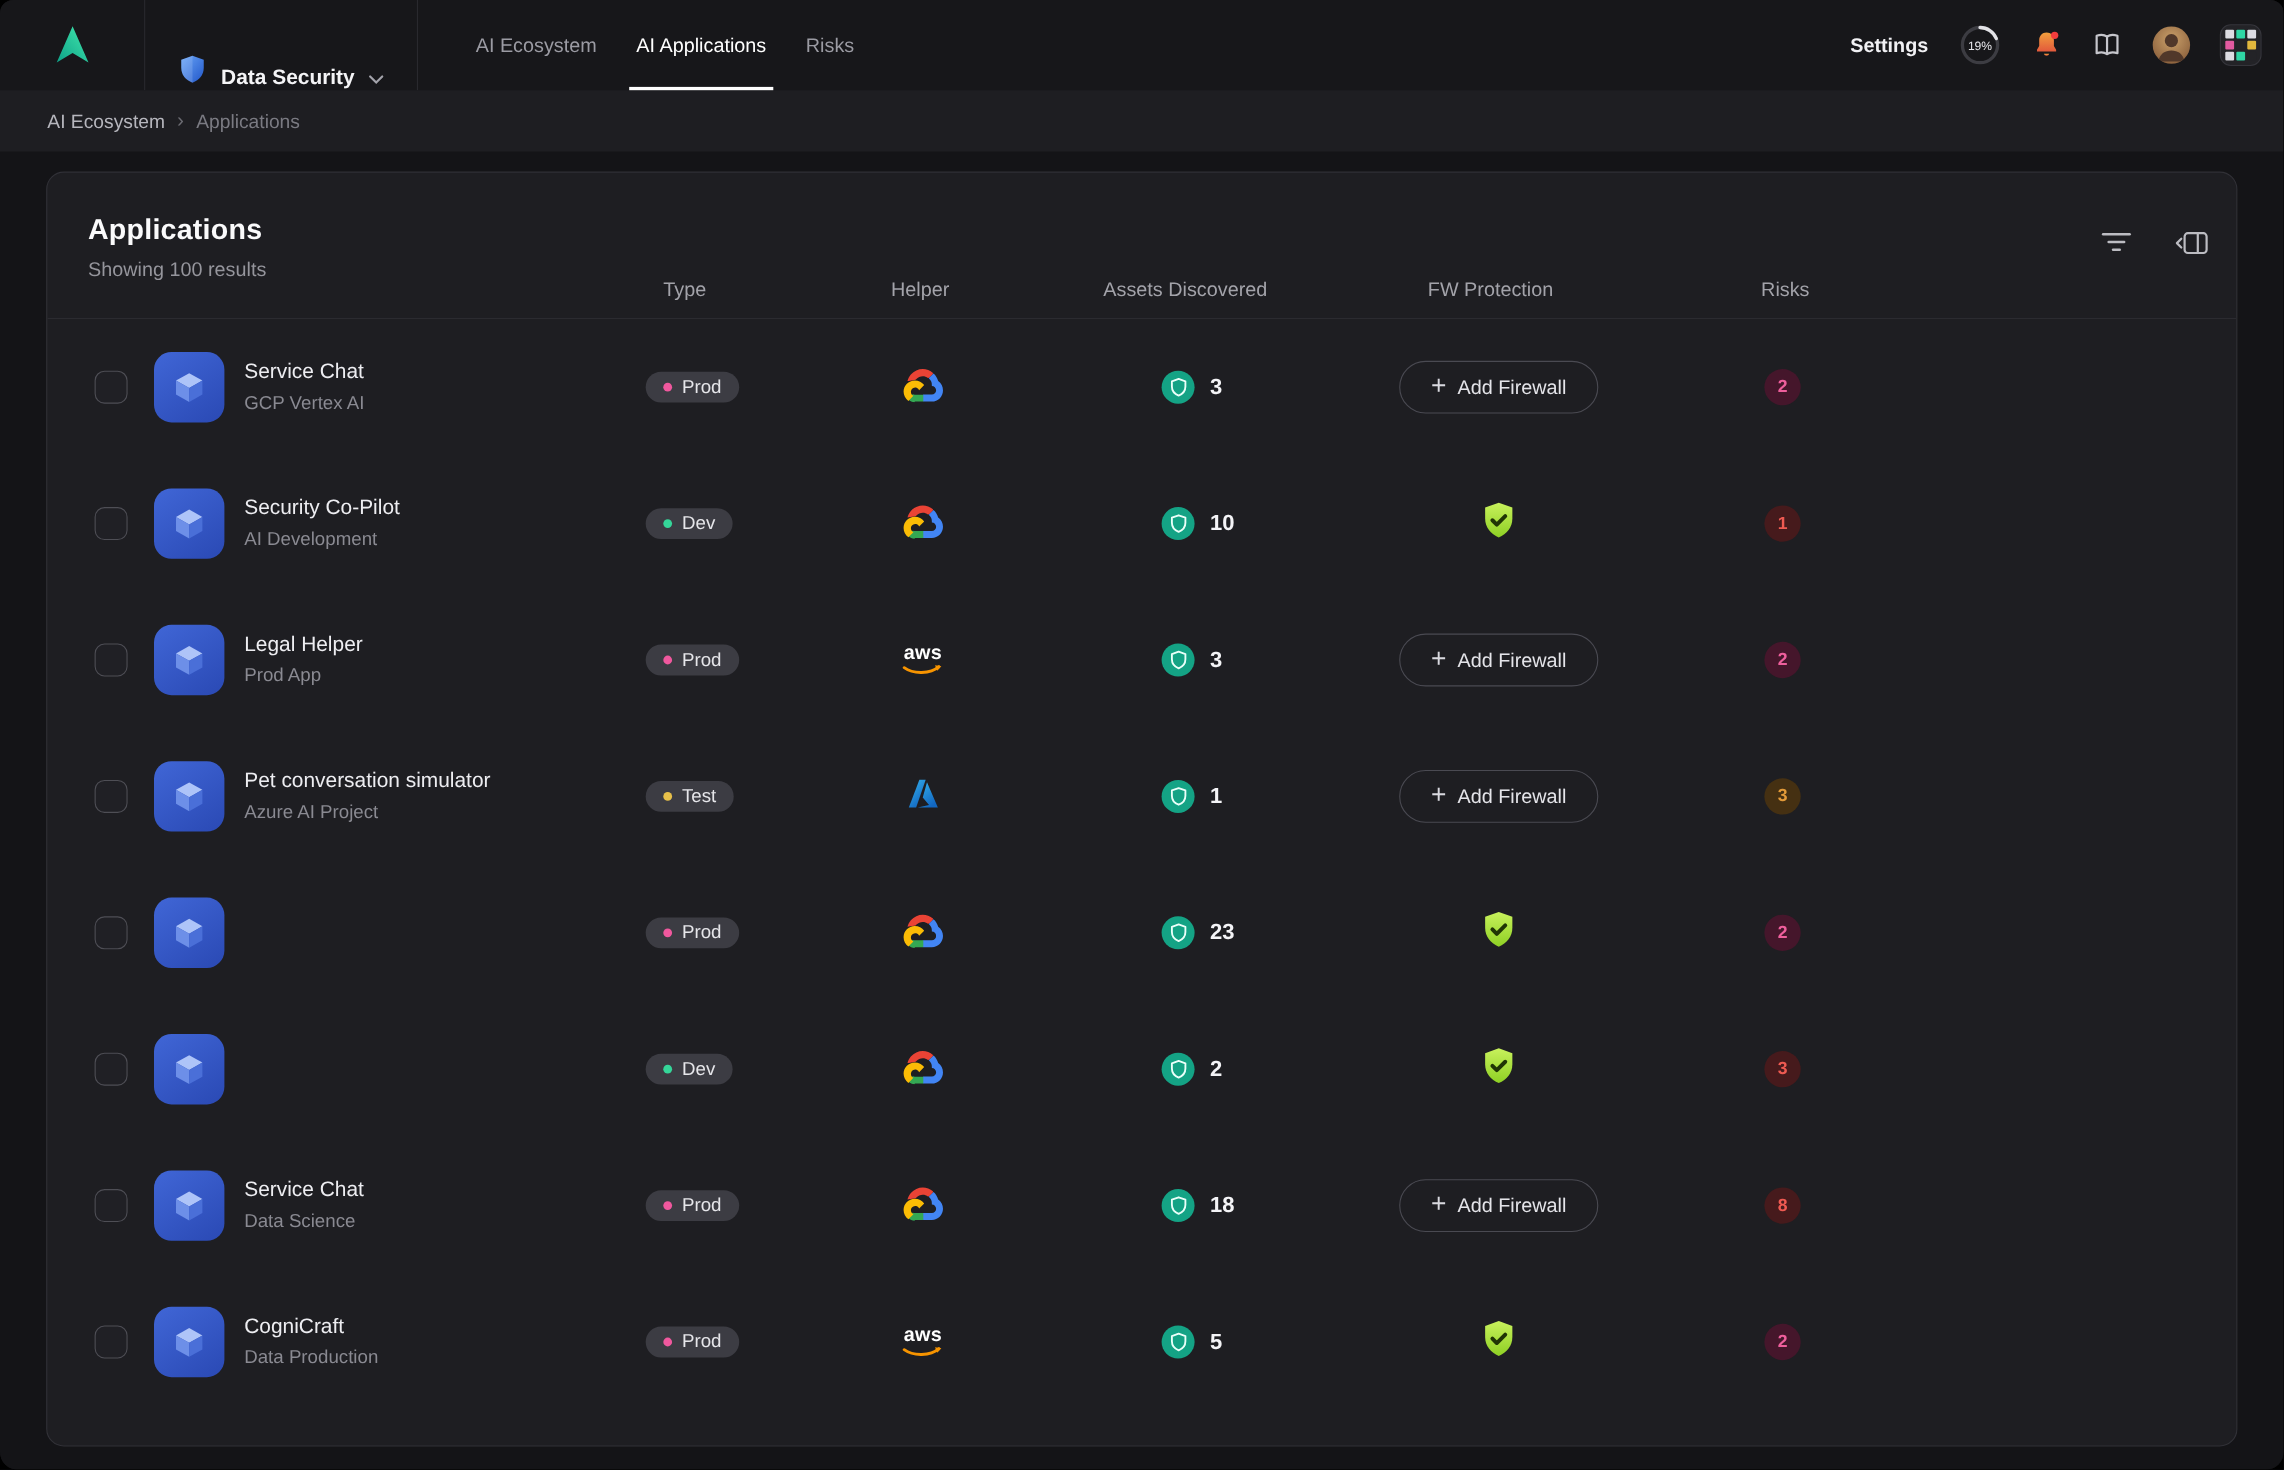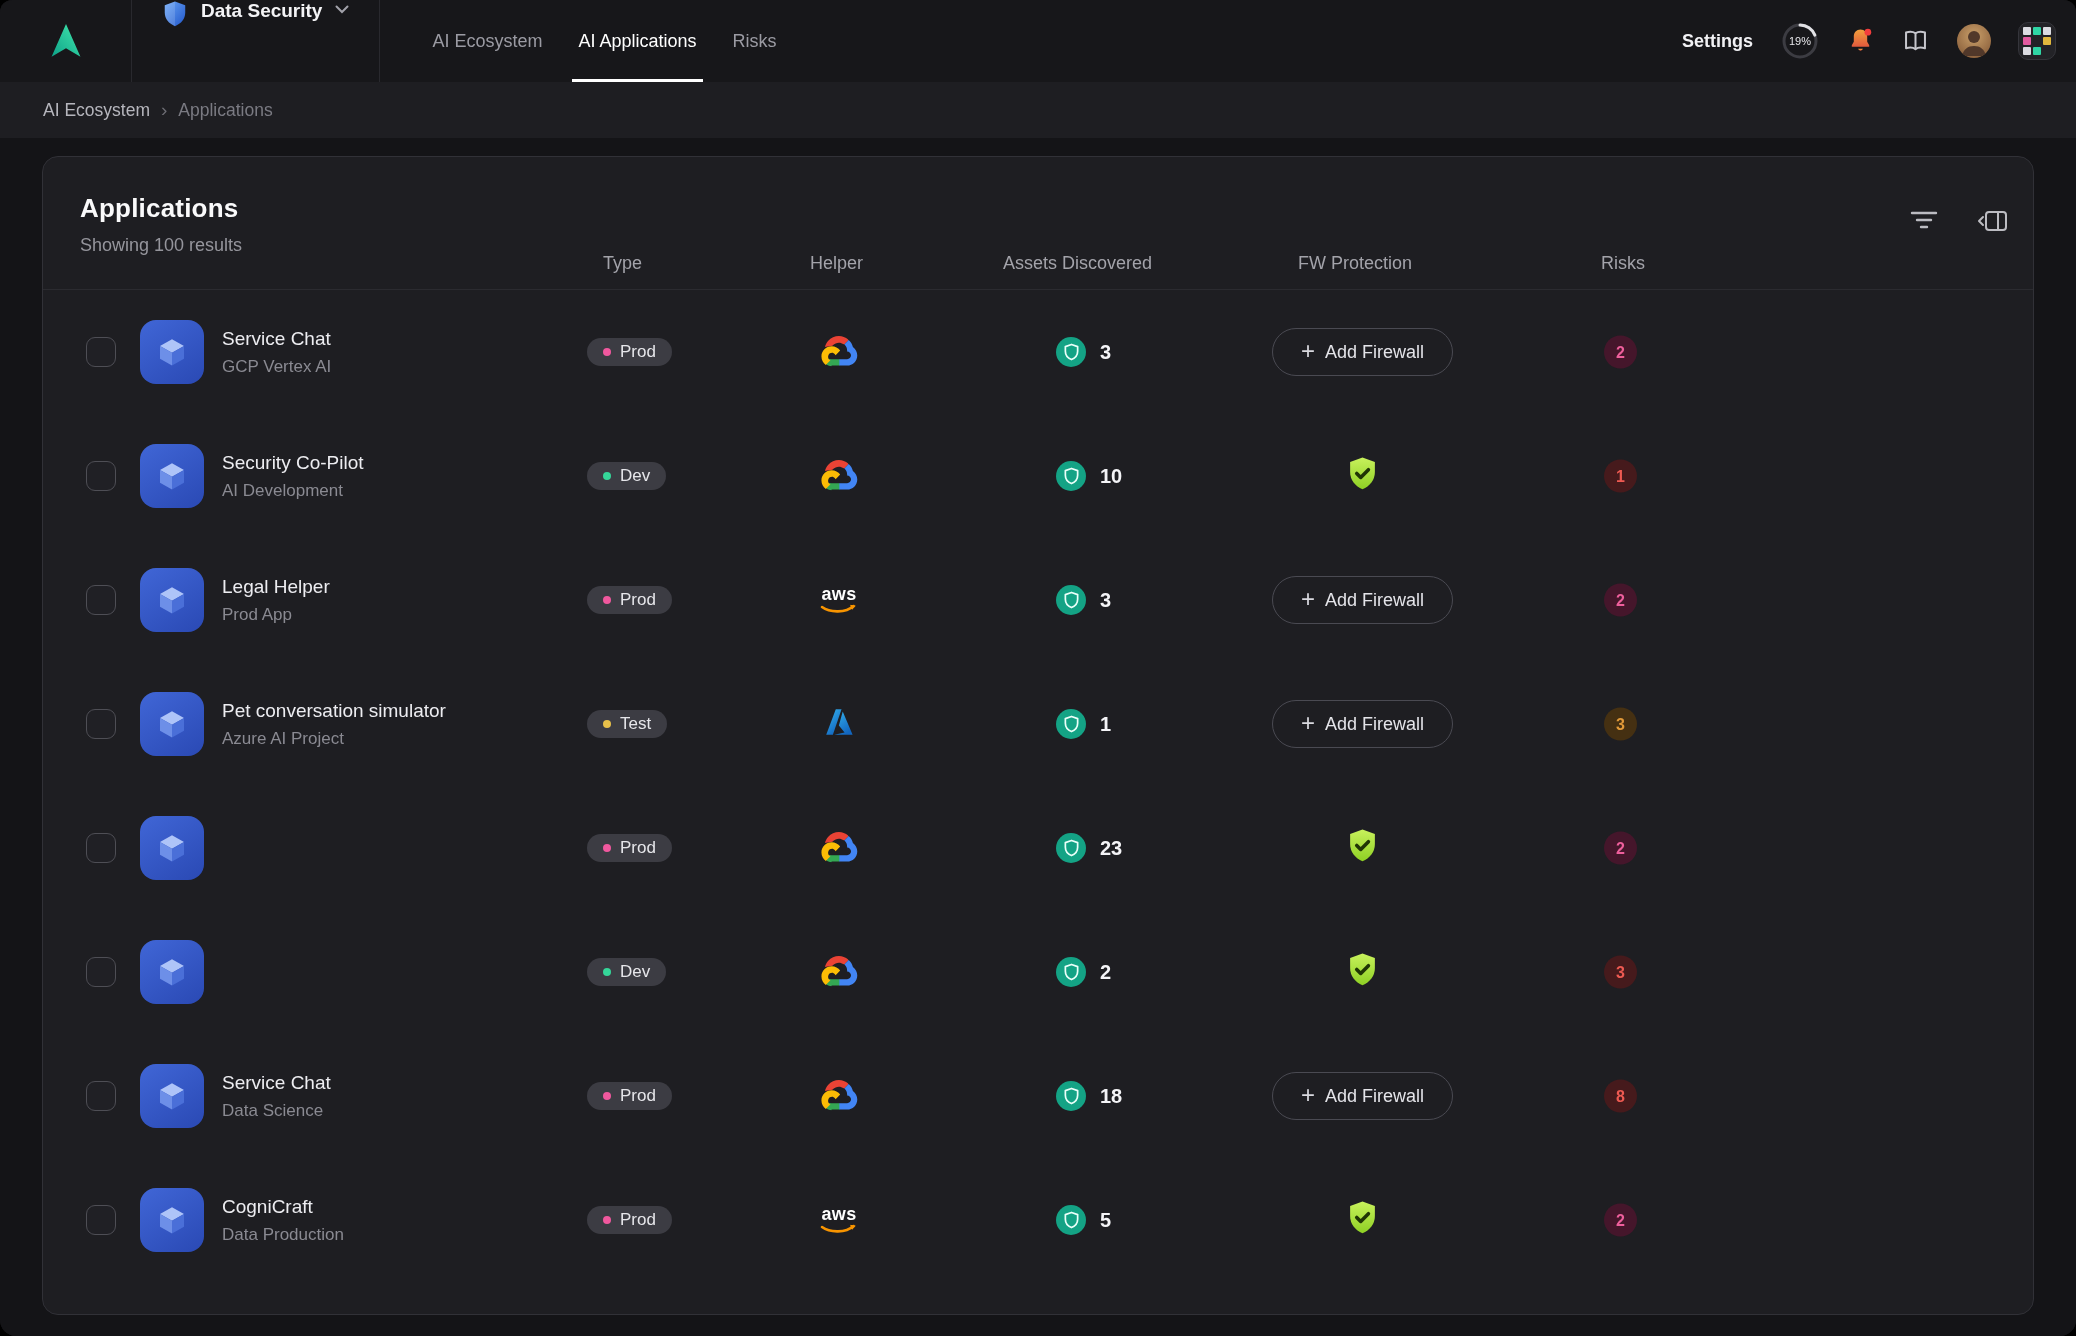--- a/index.html
+++ b/index.html
@@ -3,21 +3,21 @@
 <meta charset="utf-8">
 <style>
   * { margin:0; padding:0; box-sizing:border-box; }
   html,body { width:2076px; height:1336px; background:#000; }
   body { font-family:"Liberation Sans", sans-serif; color:#e8e8ec; overflow:hidden; }
   .window { width:2076px; height:1336px; background:#141417; border-radius:12px 12px 16px 16px; overflow:hidden; display:flex; flex-direction:column; }
 
   
   .topbar { height:82px; background:#17171a; display:flex; align-items:stretch; flex:none; }
   .logo-box { width:132px; display:flex; align-items:center; justify-content:center; border-right:1px solid #29292e; cursor:pointer; }
-  .switcher { display:flex; align-items:flex-start; gap:13px; padding:0 30px; border-right:1px solid #29292e; cursor:pointer; }
+  .switcher { display:flex; align-items:flex-end; gap:13px; padding:0 30px; border-right:1px solid #29292e; cursor:pointer; }
   .sw-label { font-size:19px; font-weight:bold; color:#f4f4f6; }
   .tabs { display:flex; margin-left:52px; gap:36px; }
   .tab { display:flex; align-items:center; height:82px; font-size:18px; color:#9b9ba3; position:relative; cursor:pointer; }
   .tab.active { color:#ffffff; }
   .tab.active::after { content:""; position:absolute; left:-6px; right:-6px; bottom:0; height:3px; background:#fff; }
   .nav-right { margin-left:auto; display:flex; align-items:center; gap:27px; padding-right:20px; }
   .settings { font-size:18px; font-weight:bold; color:#f1f1f4; cursor:pointer; }
   .iconbtn { display:flex; align-items:flex-start; justify-content:center; cursor:pointer; }
   .avatar { width:34px; height:34px; border-radius:50%; overflow:hidden; background:radial-gradient(circle at 50% 35%, #caa06a, #7d5232); cursor:pointer; }
   .wsavatar { width:38px; height:38px; border-radius:10px; background:#232327; border:1px solid #35353b; display:grid; grid-template-columns:repeat(3,8px); grid-template-rows:repeat(3,8px); gap:2px; place-content:center; cursor:pointer; }

